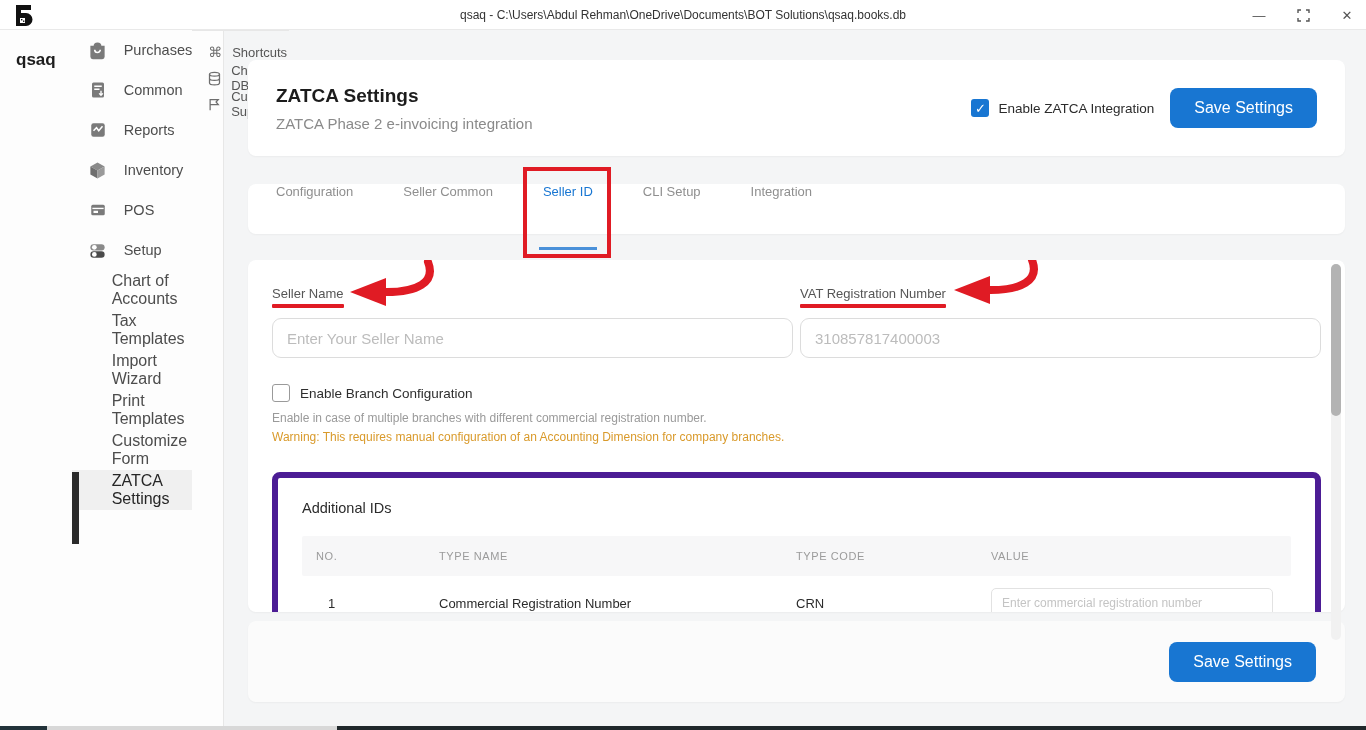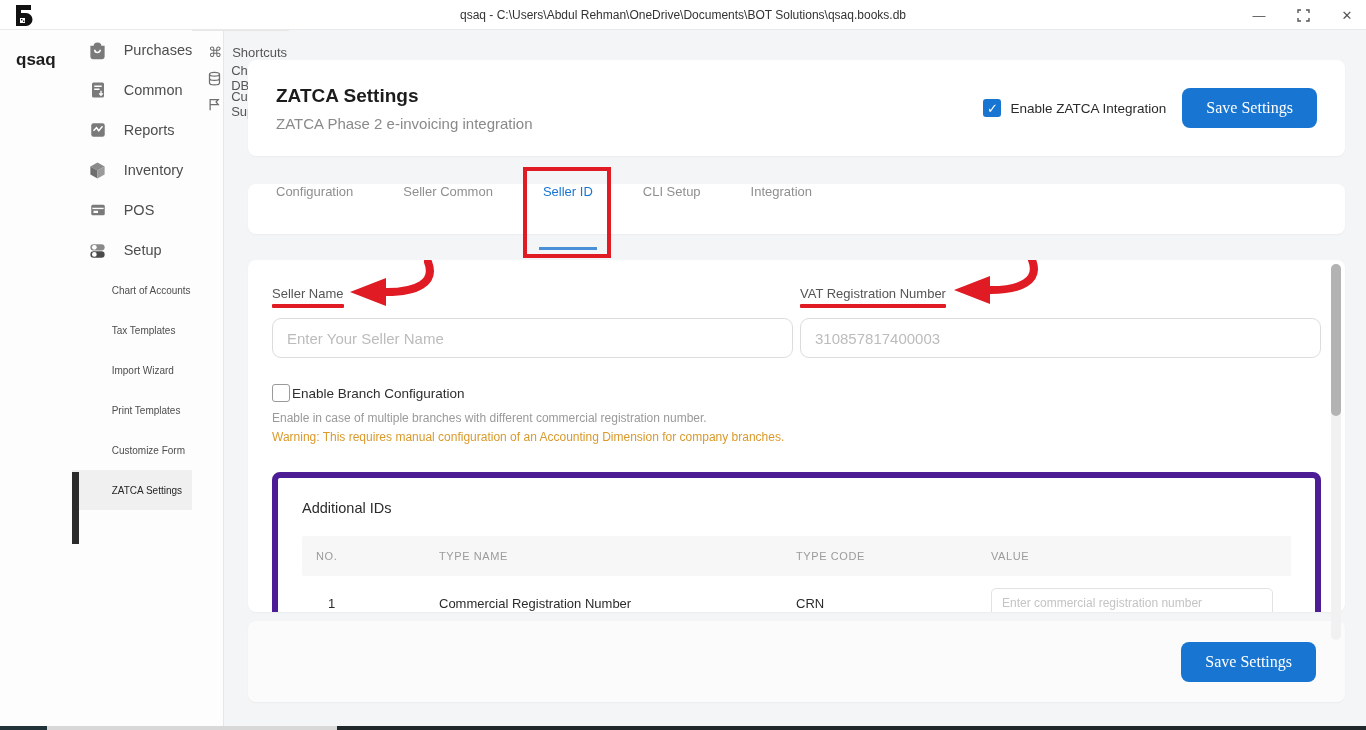--- a/index.html
+++ b/index.html
@@ -14,21 +14,21 @@
 
   
   .app { display:flex; height:700px; }
 
   
   .sidebar { position:relative; width:224px; background:#fdfdfd; border-right:1px solid #e7e7e7; display:flex; flex-direction:row; }
   .brand { font-size:17px; font-weight:bold; color:#1d1d1d; padding:20px 16px 18px 16px; }
   .nav { flex:1; position:relative; }
   .nav-item { height:40px; display:flex; align-items:center; gap:16px; padding-left:16px; color:#4d4d4d; font-size:14.5px; cursor:pointer; }
   .nav-item .ic { width:20px; height:20px; display:flex; align-items:center; justify-content:center; color:#7a7a7a; }
-  .nav-sub { height:40px; display:flex; align-items:center; padding-left:40px; color:#4d4d4d; font-size:10px; cursor:pointer; }
+  .nav-sub { height:40px; display:flex; align-items:center; padding-left:40px; color:#4d4d4d; font-size:16px; cursor:pointer; }
   .active-group { background:#f0f0f0; position:relative; }
   .active-bar { position:absolute; left:0; top:2px; width:7px; height:72px; background:#2b2b2b; }
   .nav-sub.current { color:#262626; }
   .side-footer { border-top:1px solid #e7e7e7; padding:8px 0 10px 0; position:relative; }
   .foot-item { height:26px; display:flex; align-items:center; gap:9px; padding-left:15px; color:#555; font-size:13px; cursor:pointer; }
   .foot-item .ic { width:16px; height:16px; display:flex; align-items:center; justify-content:center; color:#6e6e6e; font-size:14px; }
   .collapse { position:absolute; right:22px; bottom:24px; color:#666; font-size:17px; cursor:pointer; }
 
   
   .main { position:relative; flex:1; height:700px; overflow:hidden; }
@@ -36,38 +36,38 @@
 
   .header-card { margin-top:30px; height:96px; display:flex; align-items:center; justify-content:space-between; padding:0 28px; }
   .page-title { font-size:19px; font-weight:bold; color:#1c1c1c; margin-bottom:8px; }
   .page-subtitle { font-size:15px; color:#8a8a8a; }
   .header-right { display:flex; align-items:center; gap:16px; }
   .chk-row { display:flex; align-items:center; gap:9px; }
   .chk { width:18px; height:18px; border-radius:3px; display:inline-flex; align-items:center; justify-content:center; cursor:pointer; }
   .chk.checked { background:#1876d2; color:#fff; font-size:13px; }
   .chk.empty { background:#fff; border:1.5px solid #9a9a9a; }
   .chk-label { font-size:13.5px; color:#2b2b2b; }
-  .btn-primary { background:#1876d2; color:#fff; font-size:16px; border:none; border-radius:8px; padding:11px 24px; cursor:pointer;font-family:Liberation Serif, serif; }
+  .btn-primary { background:#1876d2; color:#fff; font-size:16px; border:none; border-radius:8px; padding:11px 24px; cursor:pointer; }
 
   .tabs-card { margin-top:28px; height:50px; display:flex; padding:0 28px; gap:50px; overflow:visible; }
   .tab { font-size:13px; color:#8f8f8f; cursor:pointer; position:relative; }
   .tab.active { color:#1876d2; }
   .tab.active::after { content:""; position:absolute; left:-4px; right:-4px; bottom:-16px; height:3px; background:#4a90d9; }
   .annot-box { position:absolute; left:-20px; right:-18px; top:-17px; bottom:-24px; border:4px solid #e01b24; pointer-events:none; }
 
   .content-card { position:relative; margin-top:26px; height:352px; padding:24px; overflow:hidden; }
   .fields { display:grid; grid-template-columns:1fr 1fr; column-gap:7px; }
   .field-label { display:inline-block; font-size:13px; color:#555; margin-bottom:10px; }
   .red-underline { display:block; height:4px; background:#e01b24; margin-top:3px; border-radius:1px; }
   .input { width:100%; height:40px; border:1px solid #dcdcdc; border-radius:9px; padding:0 14px; font-size:15px; color:#333; outline:none; background:#fff; }
   .input::placeholder { color:#bcbcbc; }
   .annot-arrow { position:absolute; pointer-events:none; }
 
   .branch { margin-top:26px; }
-  .branch-row { display:flex; align-items:center; gap:2px; }
+  .branch-row { display:flex; align-items:center; gap:10px; }
   .branch-label { font-size:13.5px; color:#2e2e2e; }
   .help-text { font-size:12px; color:#9a9a9a; margin-top:9px; }
   .warn-text { font-size:12px; color:#d99a2b; margin-top:5px; }
 
   .ids-box { margin-top:28px; border:6px solid #4c1d95; border-radius:8px; padding:22px 24px 0 24px; height:200px; }
   .ids-title { font-size:14.5px; color:#2b2b2b; }
   .ids-table { margin-top:20px; }
   .ids-head { display:grid; grid-template-columns:123px 357px 195px 1fr; background:#f7f7f8; height:40px; align-items:center; border-radius:2px; }
   .ids-head span { font-size:11px; color:#9b9b9b; letter-spacing:0.6px; padding-left:14px; }
   .ids-row { display:grid; grid-template-columns:123px 357px 195px 1fr; height:54px; align-items:center; }

